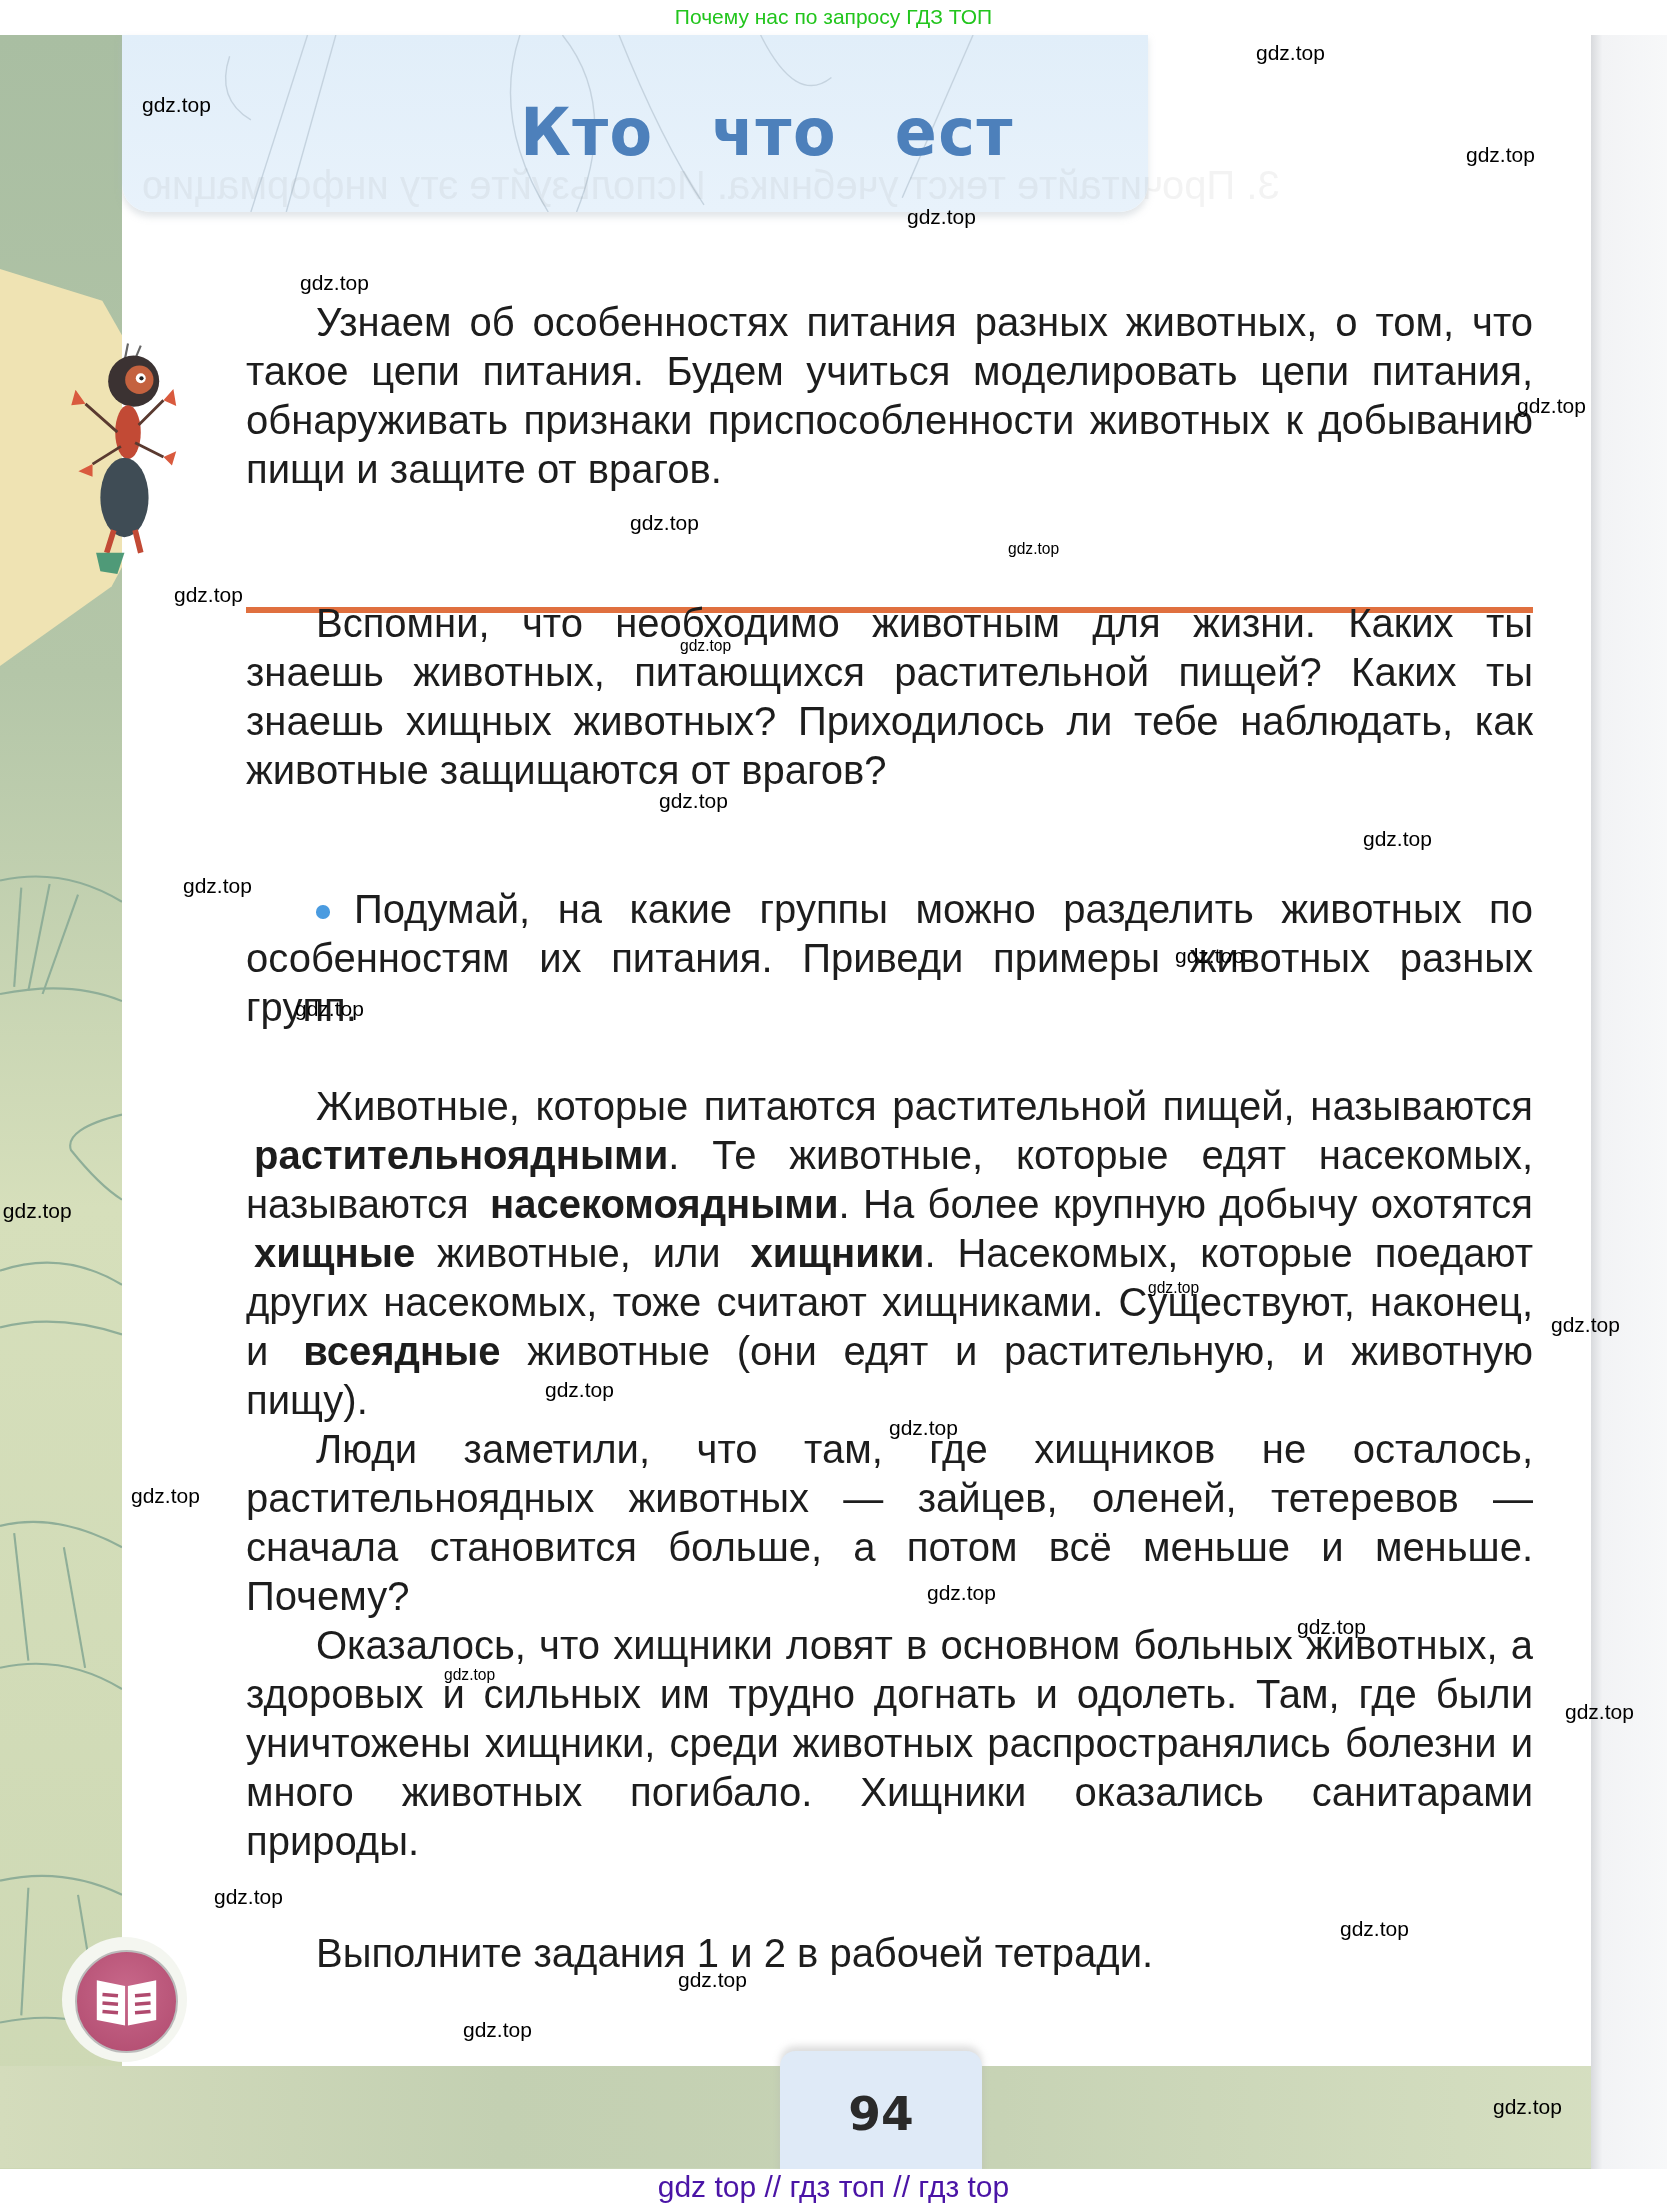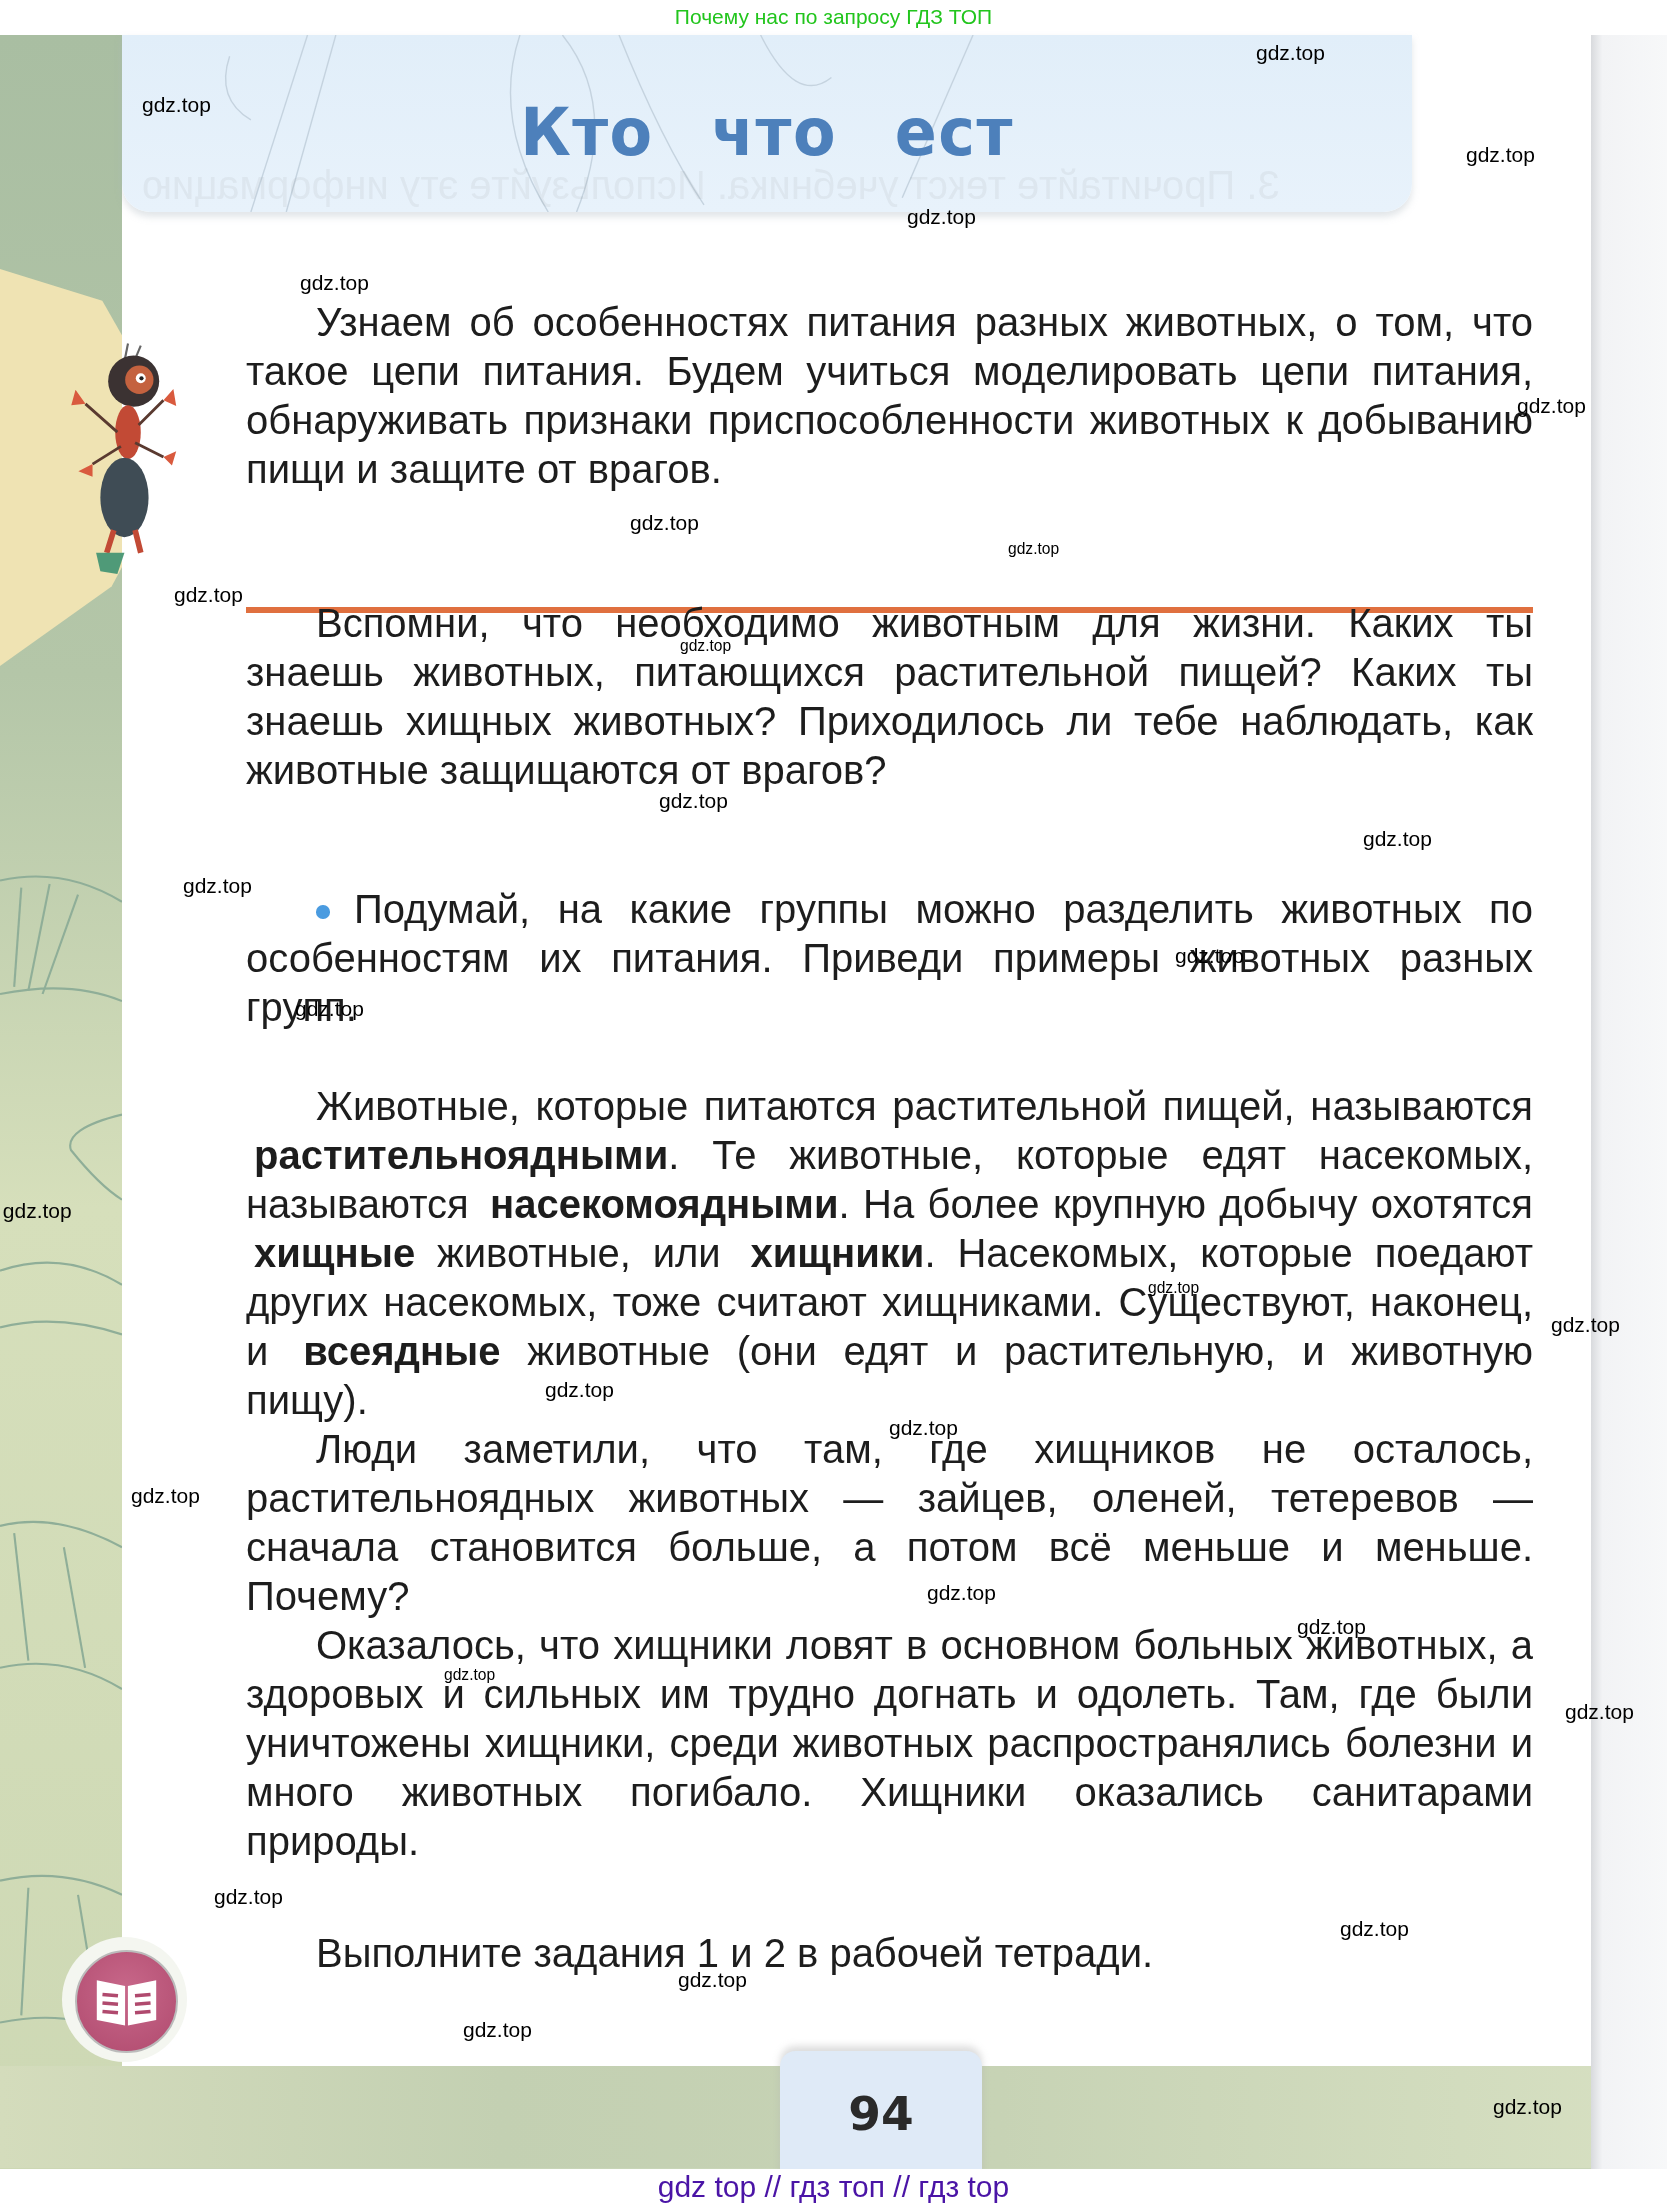--- a/index.html
+++ b/index.html
@@ -42,21 +42,21 @@
   
   .page {
     position: absolute; left: 122px; top: 0; width: 1469px; height: 2031px;
     background: #ffffff;
   }
   .right-edge {
     position: absolute; left: 1591px; top: 0; width: 76px; height: 2134px;
     background: linear-gradient(90deg, #d8dadd 0%, #f2f3f5 15%, #f7f8f9 100%);
   }
   .title-panel {
-    position: absolute; left: 122px; top: 0; width: 1290px; height: 177px;
+    position: absolute; left: 122px; top: 0; width: 1026px; height: 177px;
     background: linear-gradient(180deg, #e1eef9 0%, #e8f2fb 100%);
     border-radius: 0 0 28px 28px;
     box-shadow: 0 4.3px 7px rgba(170,180,190,0.35);
   }
   .title-panel svg { position: absolute; left: 0; top: 0; }
   .page-title {
     position: absolute; left: 0; width: 1290px; top: 61px; text-align: center;
     font-family: "DejaVu Sans", sans-serif; font-weight: bold;
     font-size: 62px; color: #4d80bb; letter-spacing: 1.4px; word-spacing: 35px;
     transform: scaleY(1.05);

